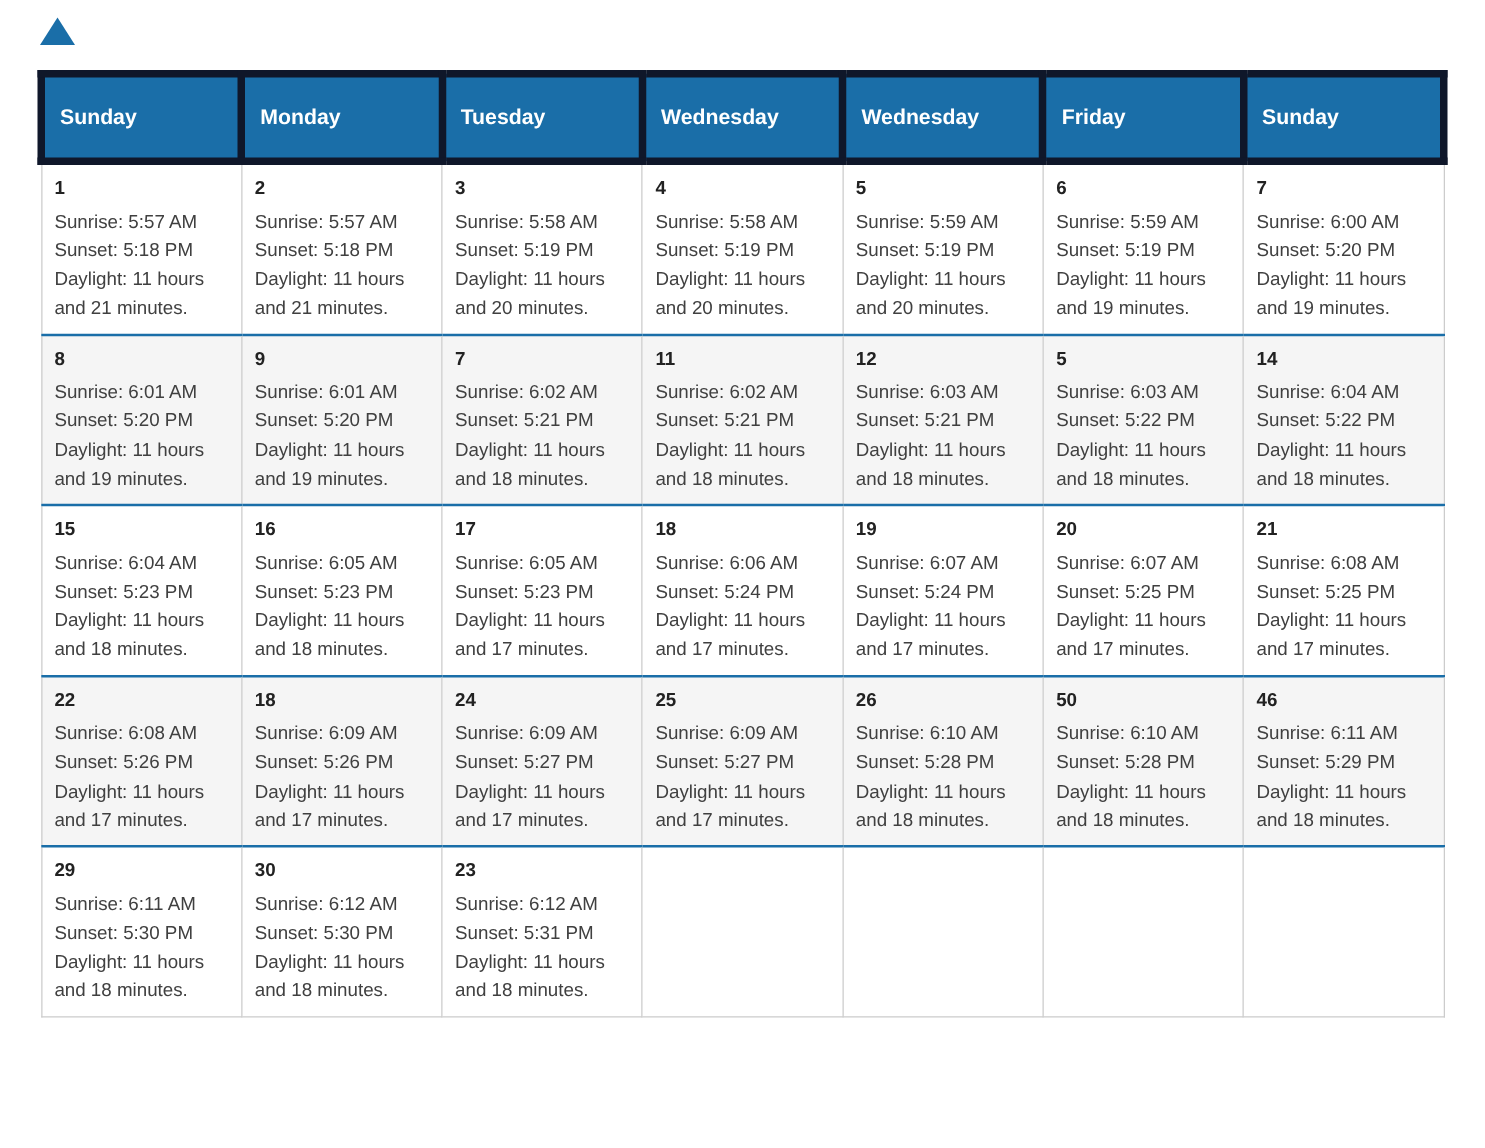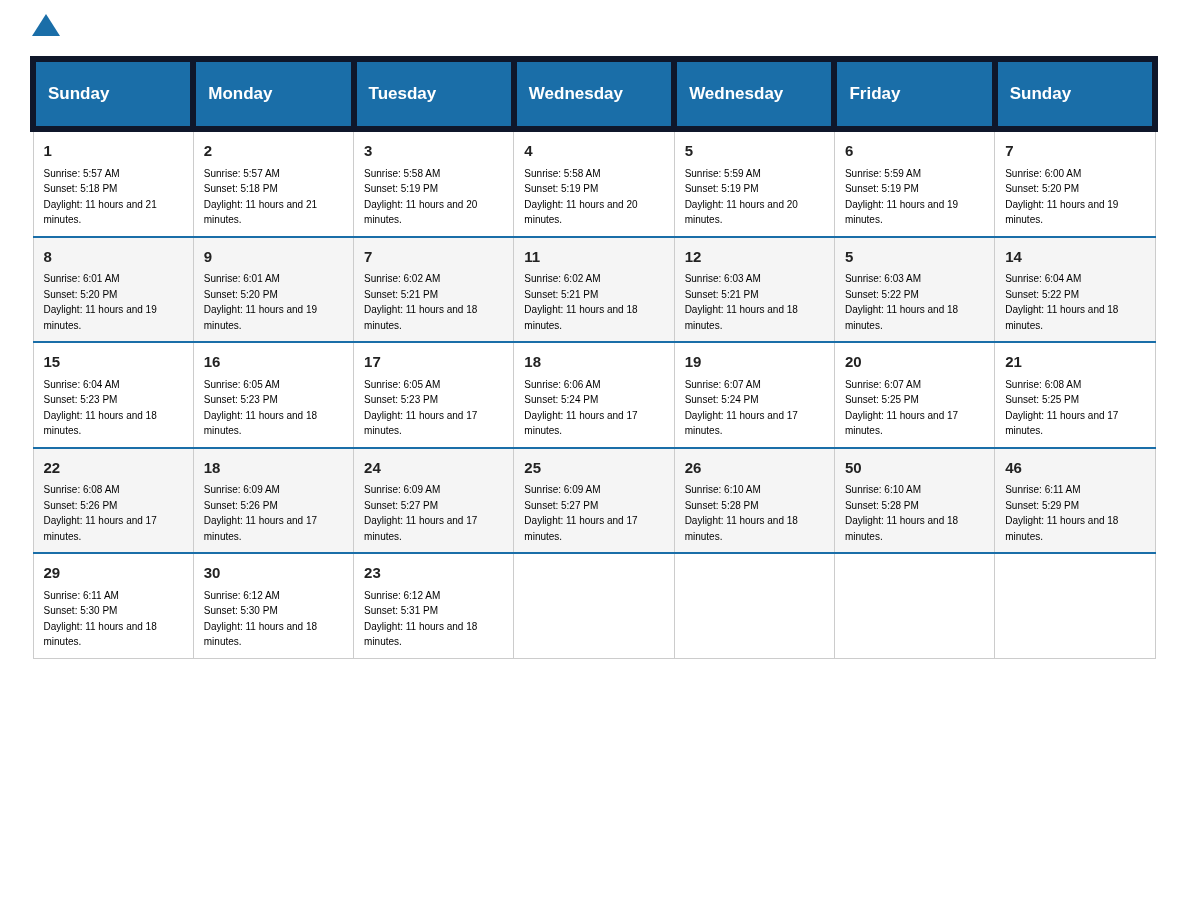--- a/index.html
+++ b/index.html
@@ -92,22 +92,22 @@
     .calendar-table tr:nth-child(odd) td {
       background-color: #fff;
     }
     .day-number {
       font-size: 15px;
       font-weight: bold;
       display: block;
       margin-bottom: 3px;
     }
     .day-info {
-      font-size: 10px;
-      color: #000000;
+      font-size: 15px;
+      color: #404040;
       line-height: 1.55;
     }
     .empty-cell {
       background-color: #fff !important;
     }
     .row-border-top td {
       border-top: 2px solid #1a6ea8;
     }
   </style>
 </head>

